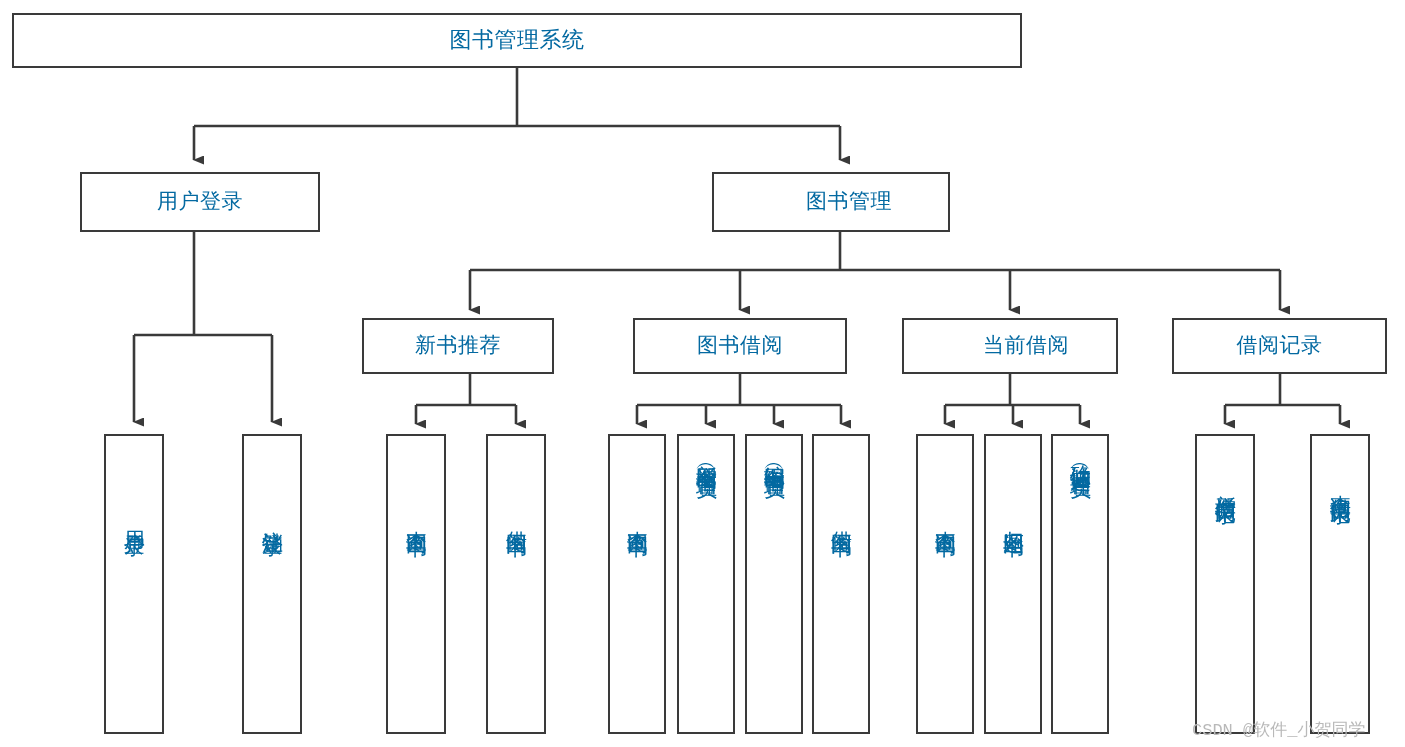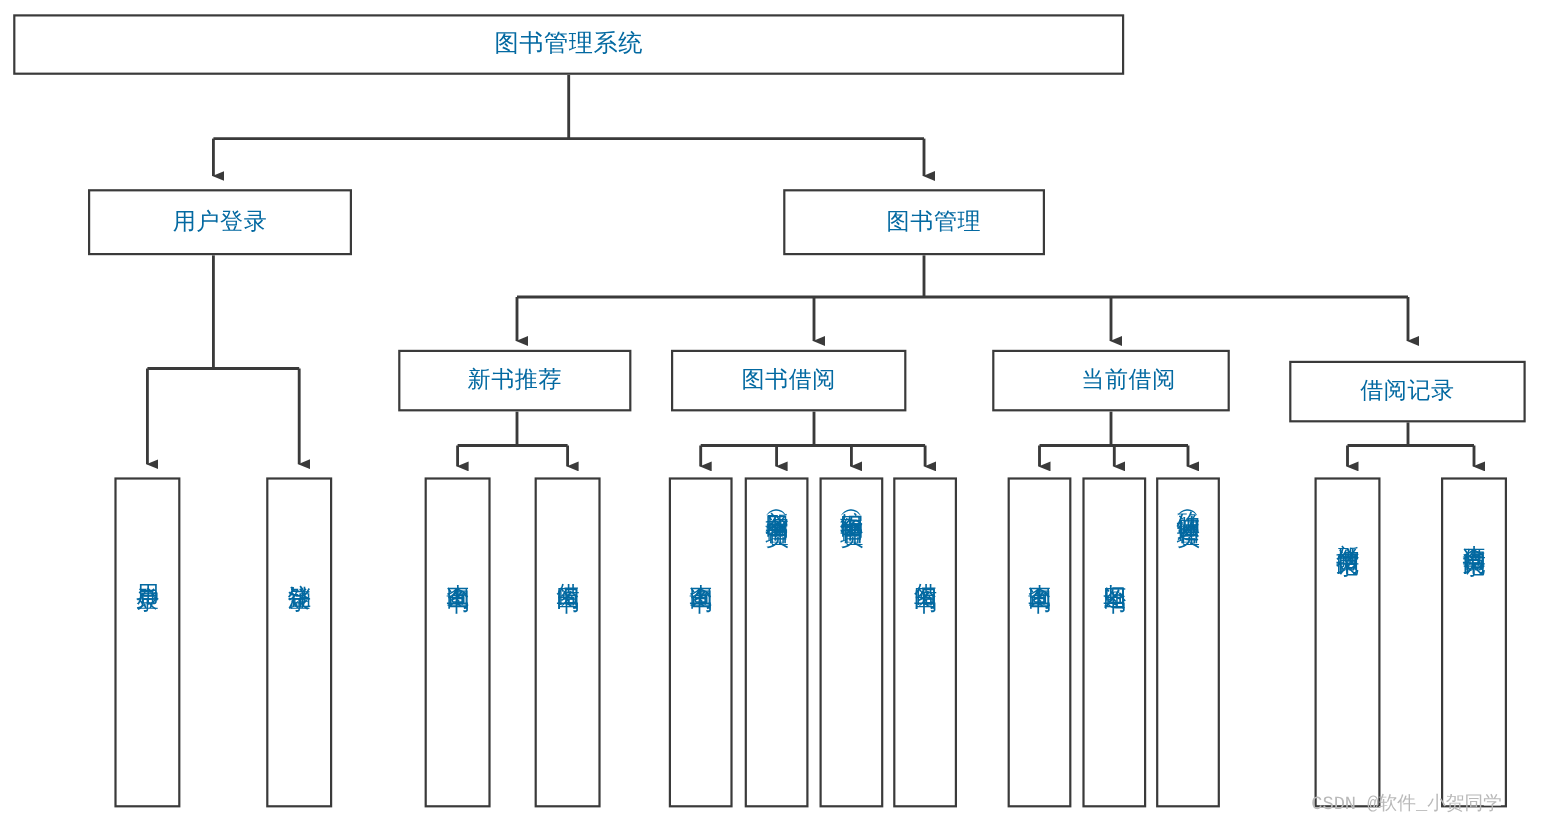--- a/index.html
+++ b/index.html
@@ -141,33 +141,33 @@
   </div>
 
   <div class="node horiz" style="left:80px; top:172px; width:240px; height:60px;">
     <span class="cap">用户登录</span>
   </div>
 
   <div class="node horiz" style="left:712px; top:172px; width:238px; height:60px;padding-left:36px;">
     <span class="cap">图书管理</span>
   </div>
 
-  <div class="node horiz" style="left:362px; top:318px; width:212px; height:56px;">
+  <div class="node horiz" style="left:362px; top:318px; width:192px; height:56px;">
     <span class="cap">新书推荐</span>
   </div>
 
-  <div class="node horiz" style="left:610px; top:318px; width:214px; height:56px;">
+  <div class="node horiz" style="left:633px; top:318px; width:214px; height:56px;">
     <span class="cap">图书借阅</span>
   </div>
 
   <div class="node horiz" style="left:902px; top:318px; width:216px; height:56px;padding-left:32px;">
     <span class="cap">当前借阅</span>
   </div>
 
-  <div class="node horiz" style="left:1172px; top:328px; width:215px; height:56px;">
+  <div class="node horiz" style="left:1172px; top:318px; width:215px; height:56px;">
     <span class="cap">借阅记录</span>
   </div>
 
   <div class="node vert tall-pad" style="left:104px; top:434px; width:60px; height:300px;">
     <span class="cap">用户登录</span>
   </div>
 
   <div class="node vert tall-pad" style="left:242px; top:434px; width:60px; height:300px;">
     <span class="cap">注销登录</span>
   </div>

